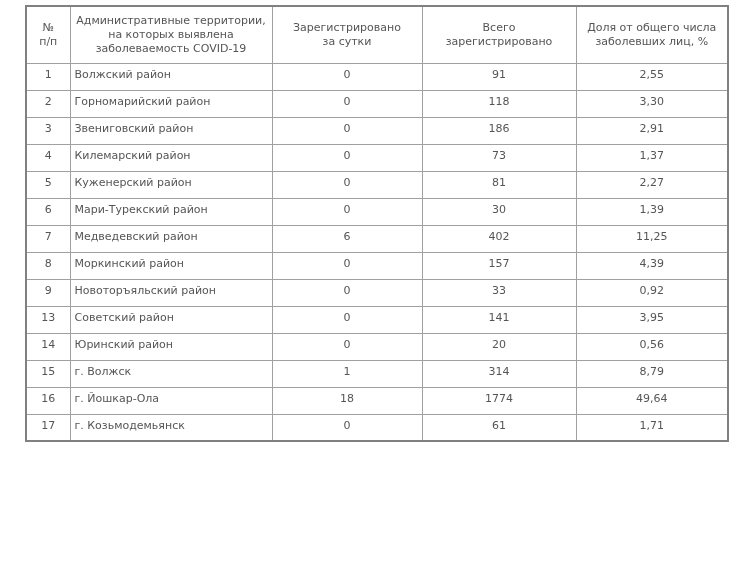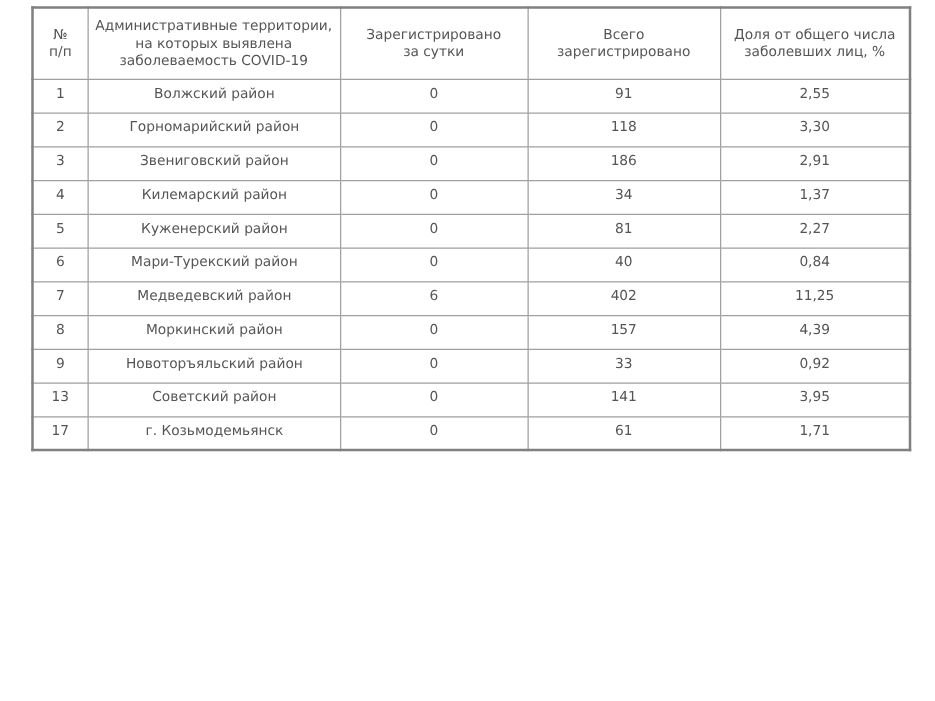--- a/index.html
+++ b/index.html
@@ -31,21 +31,21 @@
     height: 57px;
     padding: 2px 3px;
   }
   table.covid td {
     height: 27px;
     vertical-align: top;
     padding: 4px 3px 2px 3px;
     line-height: 13px;
     text-align: center;
   }
-  table.covid td.cell-territory { text-align: center; padding-left: 4px; }
+  table.covid td.cell-territory { text-align: left; padding-left: 4px; }
 </style>
 </head>
 <body>
 
 <div class="table-wrap">
   <table class="covid">
     <colgroup>
       <col style="width:44px">
       <col style="width:202px">
       <col style="width:150px">
@@ -86,36 +86,36 @@
           <td class="cell-num">3</td>
           <td class="cell-territory">Звениговский район</td>
           <td class="cell-daily">0</td>
           <td class="cell-total">186</td>
           <td class="cell-share">2,91</td>
         </tr>
         <tr>
           <td class="cell-num">4</td>
           <td class="cell-territory">Килемарский район</td>
           <td class="cell-daily">0</td>
-          <td class="cell-total">34</td>
+          <td class="cell-total">73</td>
           <td class="cell-share">1,37</td>
         </tr>
         <tr>
           <td class="cell-num">5</td>
           <td class="cell-territory">Куженерский район</td>
           <td class="cell-daily">0</td>
           <td class="cell-total">81</td>
           <td class="cell-share">2,27</td>
         </tr>
         <tr>
           <td class="cell-num">6</td>
           <td class="cell-territory">Мари-Турекский район</td>
           <td class="cell-daily">0</td>
-          <td class="cell-total">40</td>
-          <td class="cell-share">0,84</td>
+          <td class="cell-total">30</td>
+          <td class="cell-share">1,39</td>
         </tr>
         <tr>
           <td class="cell-num">7</td>
           <td class="cell-territory">Медведевский район</td>
           <td class="cell-daily">6</td>
           <td class="cell-total">402</td>
           <td class="cell-share">11,25</td>
         </tr>
         <tr>
           <td class="cell-num">8</td>
@@ -132,20 +132,41 @@
           <td class="cell-share">0,92</td>
         </tr>
         <tr>
           <td class="cell-num">13</td>
           <td class="cell-territory">Советский район</td>
           <td class="cell-daily">0</td>
           <td class="cell-total">141</td>
           <td class="cell-share">3,95</td>
         </tr>
         <tr>
+          <td class="cell-num">14</td>
+          <td class="cell-territory">Юринский район</td>
+          <td class="cell-daily">0</td>
+          <td class="cell-total">20</td>
+          <td class="cell-share">0,56</td>
+        </tr>
+        <tr>
+          <td class="cell-num">15</td>
+          <td class="cell-territory">г. Волжск</td>
+          <td class="cell-daily">1</td>
+          <td class="cell-total">314</td>
+          <td class="cell-share">8,79</td>
+        </tr>
+        <tr>
+          <td class="cell-num">16</td>
+          <td class="cell-territory">г. Йошкар-Ола</td>
+          <td class="cell-daily">18</td>
+          <td class="cell-total">1774</td>
+          <td class="cell-share">49,64</td>
+        </tr>
+        <tr>
           <td class="cell-num">17</td>
           <td class="cell-territory">г. Козьмодемьянск</td>
           <td class="cell-daily">0</td>
           <td class="cell-total">61</td>
           <td class="cell-share">1,71</td>
         </tr>
       </tbody>
   </table>
 </div>
 

